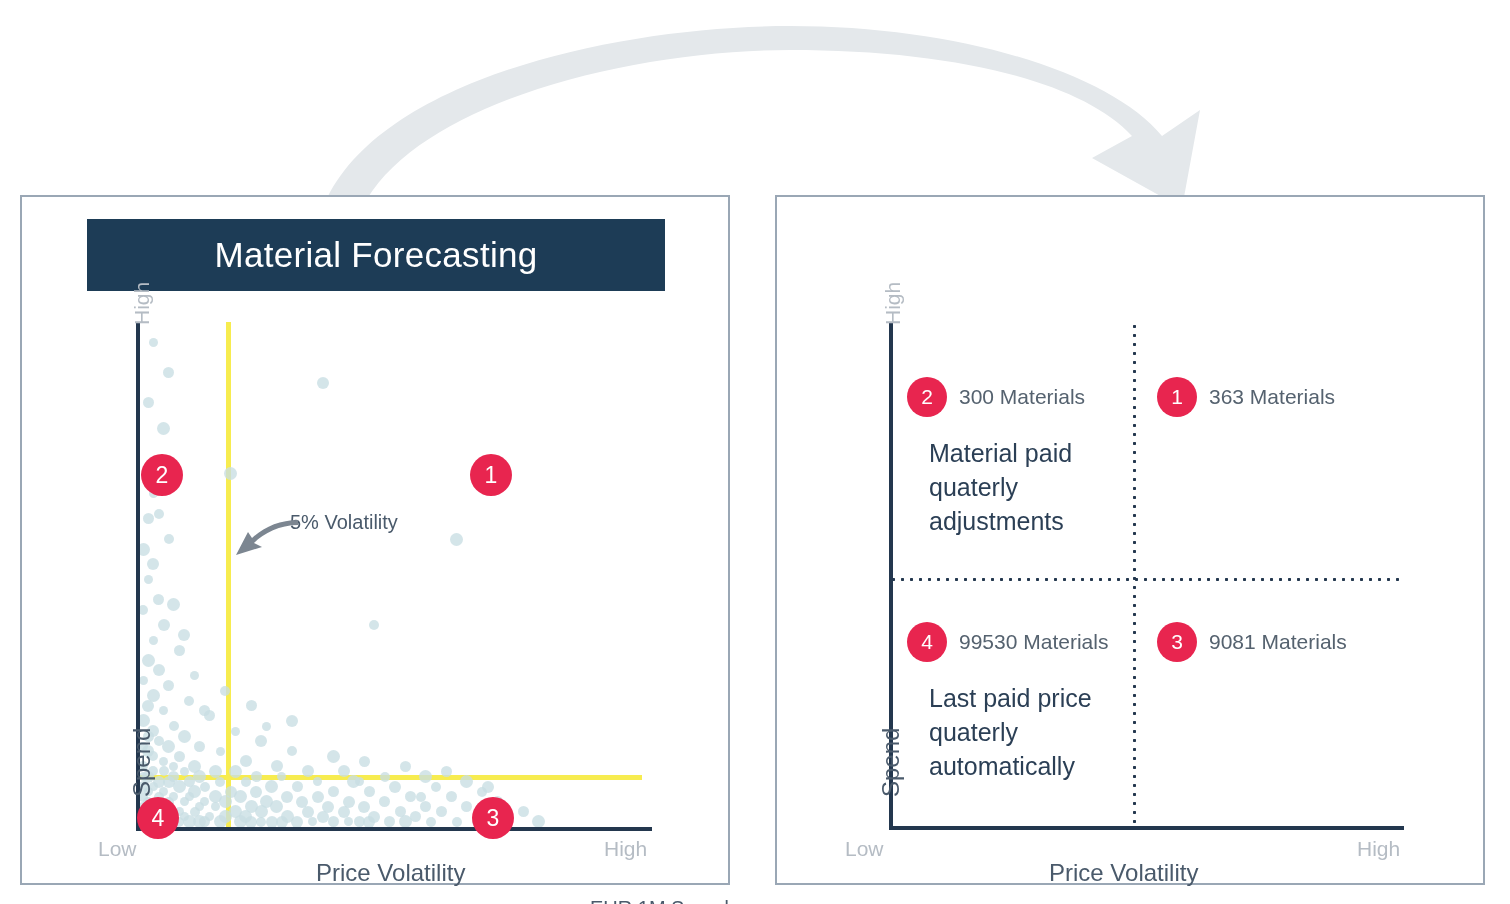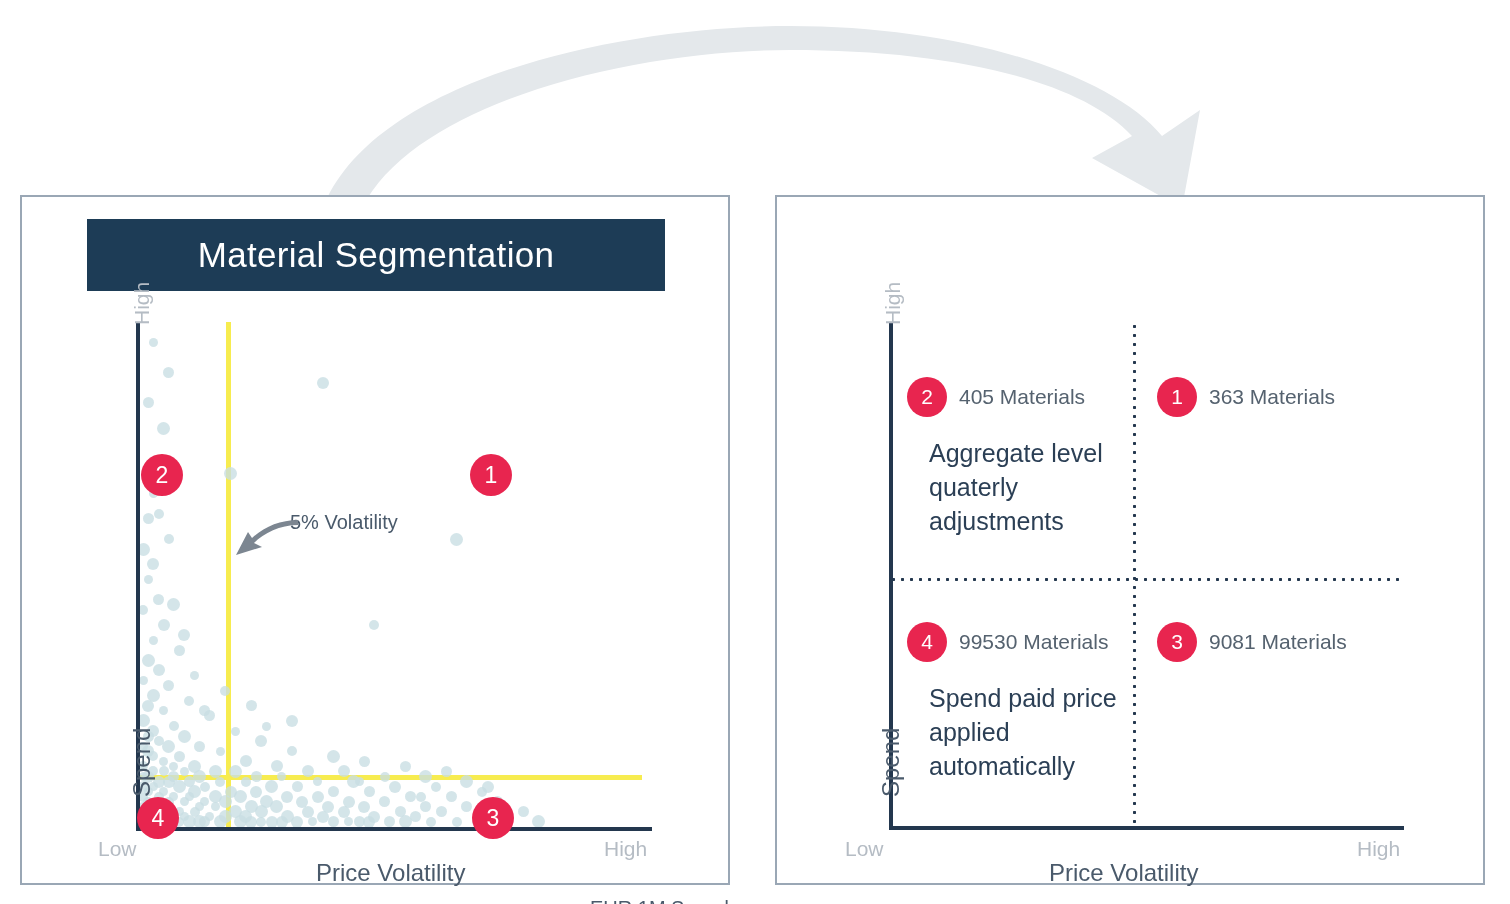--- a/index.html
+++ b/index.html
@@ -129,21 +129,21 @@
 </head>
 <body>
 
 <div id="stage">
 
   <svg class="connector-arrow" viewBox="0 0 900 190" preserveAspectRatio="none">
     <path d="M 5 185 C 60 60, 300 8, 470 8 C 640 8, 790 55, 842 118 L 880 92 L 862 190 L 772 140 L 812 118 C 760 62, 630 32, 470 32 C 310 32, 95 85, 42 190 Z" fill="#e4e8eb"></path>
   </svg>
 
   <div class="panel" id="panel-left">
-    <div class="panel-header">Material Segmentation</div>
+    <div class="panel-header">Material Forecasting</div>
 
     <div class="chart" id="chart-left">
 
       <div class="yellow-line" id="vol-line"></div>
       <div class="yellow-line" id="spend-line"></div>
 
       <div class="scatter" id="scatter-points">
           <div class="dot" style="width: 9px; height: 9px; left: 10.92px; top: 15.7px;"></div>
           <div class="dot" style="width: 11px; height: 11px; left: 4.78px; top: 75.3px;"></div>
           <div class="dot" style="width: 13px; height: 13px; left: 19.2px; top: 99.55px;"></div>
@@ -370,38 +370,38 @@
 
       <div class="ax-label muted rot" style="left:104px; top:128px;">High</div>
       <div class="ax-label rot" style="left:100px; top:600px; font-size:24px;">Spend</div>
       <div class="ax-label muted" style="left:68px; top:640px;">Low</div>
       <div class="ax-label muted" style="left:580px; top:640px;">High</div>
       <div class="ax-label" style="left:272px; top:662px; font-size:24px;">Price Volatility</div>
 
       <div class="quad" id="quad-2">
         <div class="quad-head">
           <div class="badge sm">2</div>
-          <div class="quad-count">405 Materials</div>
+          <div class="quad-count">300 Materials</div>
         </div>
-        <div class="quad-body">Aggregate level quaterly adjustments</div>
+        <div class="quad-body">Material paid quaterly adjustments</div>
       </div>
 
       <div class="quad" id="quad-1">
         <div class="quad-head">
           <div class="badge sm">1</div>
           <div class="quad-count">363 Materials</div>
         </div>
       </div>
 
       <div class="quad" id="quad-4">
         <div class="quad-head">
           <div class="badge sm">4</div>
           <div class="quad-count">99530 Materials</div>
         </div>
-        <div class="quad-body">Spend paid price applied automatically</div>
+        <div class="quad-body">Last paid price quaterly automatically</div>
       </div>
 
       <div class="quad" id="quad-3">
         <div class="quad-head">
           <div class="badge sm">3</div>
           <div class="quad-count">9081 Materials</div>
         </div>
       </div>
 
     </div>

